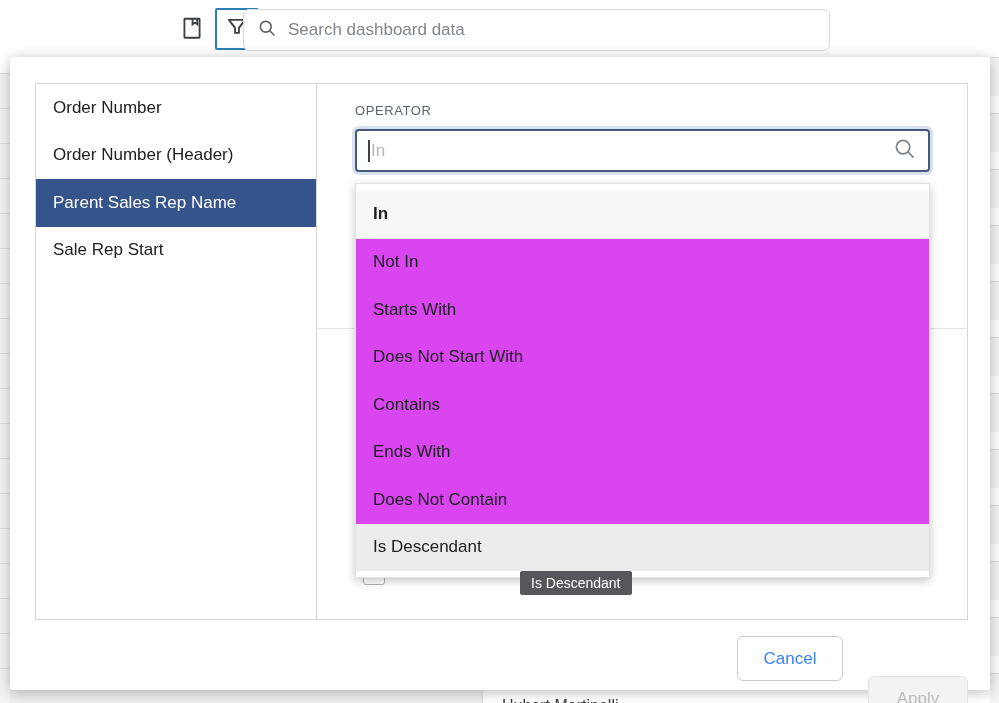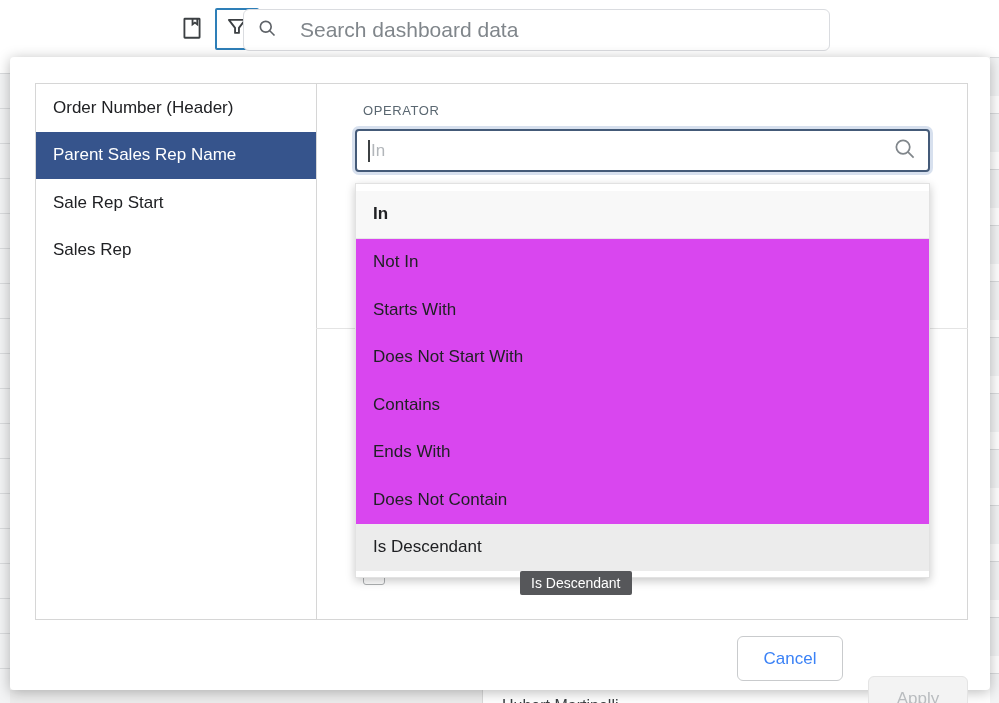--- a/index.html
+++ b/index.html
@@ -15,31 +15,31 @@
   .clipped-text{position:absolute;left:482px;top:7px;padding-left:10px;font-size:16px;color:#3c4043;white-space:nowrap;}
   
   .topbar{position:absolute;left:0;top:0;width:999px;height:57px;background:#fff;z-index:2;}
   .icon-btn{position:absolute;display:flex;align-items:center;justify-content:center;background:#fff;border:none;padding:0;cursor:pointer;}
   .bookmark-btn{left:173px;top:10px;width:38px;height:38px;}
   .filter-btn{left:215px;top:8px;width:44px;height:42px;border:2px solid var(--filter-button-border,#2e7fb8);border-radius:2px;box-sizing:border-box;}
   .icon-btn svg{stroke:#3c4043;fill:none;stroke-width:1.7;}
   .searchbar{position:absolute;left:243px;top:9px;width:587px;height:42px;border:1px solid #dadce0;border-radius:6px;
              box-sizing:border-box;display:flex;align-items:center;background:#fff;}
   .searchbar svg{margin-left:13px;stroke:#5f6368;fill:none;stroke-width:2;flex:0 0 auto;}
-  .searchbar input{border:none;outline:none;flex:1;margin-left:21px;font-size:21px;font-family:inherit;color:#202124;background:transparent;}
+  .searchbar input{border:none;outline:none;flex:1;margin-left:9px;font-size:17px;font-family:inherit;color:#202124;background:transparent;}
   .searchbar input::placeholder{color:#80868b;opacity:1;}
   
   .dialog{position:absolute;left:10px;top:57px;width:980px;height:633px;background:#fff;border-radius:4px;
           box-shadow:0 2px 14px rgba(0,0,0,.28);z-index:3;}
   .content-box{position:absolute;left:25px;top:26px;width:933px;height:537px;border:1px solid #d6d6d6;box-sizing:border-box;}
   .field-list{position:absolute;left:0;top:0;width:281px;height:535px;border-right:1px solid #d6d6d6;box-sizing:border-box;background:#fff;}
   .field-item{height:47.5px;display:flex;align-items:center;padding-left:17px;font-size:17px;color:#202124;cursor:pointer;}
   .field-item.selected{background:var(--selected-field-bg,#36548c);color:#fff;font-weight:normal;}
   .section-divider{position:absolute;left:306px;top:271px;width:652px;height:0;border-top:1px solid #e4e4e4;z-index:1;}
-  .operator-label{position:absolute;left:345px;top:46px;font-size:13px;font-weight:500;letter-spacing:.6px;color:#5a6771;z-index:1;margin-left:8px;}
+  .operator-label{position:absolute;left:345px;top:46px;font-size:13px;font-weight:500;letter-spacing:.6px;color:#5a6771;z-index:1;}
   
   .combobox{position:absolute;left:345px;top:72px;width:575px;height:43px;box-sizing:border-box;border:2px solid var(--combobox-border,#445a78);
             border-radius:4px;background:#fff;box-shadow:0 0 0 3px rgba(111,144,194,.28);display:flex;align-items:center;z-index:4;}
   .combobox input{border:none;outline:none;flex:1;margin-left:12px;font-size:17px;font-family:inherit;color:#202124;background:transparent;}
   .combobox input::placeholder{color:#b2b6ba;opacity:1;}
   .caret{position:absolute;left:11px;top:9px;width:1.5px;height:22px;background:#3c4043;}
   .combobox svg{margin-right:12px;stroke:#80868b;fill:none;stroke-width:1.8;flex:0 0 auto;}
   
   .checkbox{position:absolute;left:353px;top:506px;width:20px;height:20px;border:1.5px solid #aeb1b3;border-radius:3px;background:#fff;z-index:2;}
   
@@ -125,24 +125,24 @@
       </span>
       <input type="text" placeholder="Search dashboard data" style="">
     </div>
   </div>
 
   <div class="dialog">
 
     <div class="content-box">
       <div class="field-list" id="field-list">
 
+      <div class="field-item">Order Number</div>
           <div class="field-item">Order Number (Header)</div>
           <div class="field-item selected">Parent Sales Rep Name</div>
           <div class="field-item">Sale Rep Start</div>
-          <div class="field-item">Sales Rep</div>
         </div>
     </div>
 
     <div class="section-divider"></div>
 
     <div class="operator-label">OPERATOR</div>
 
     <div class="combobox">
       <div class="caret"></div>
       <input type="text" placeholder="In" style="">

